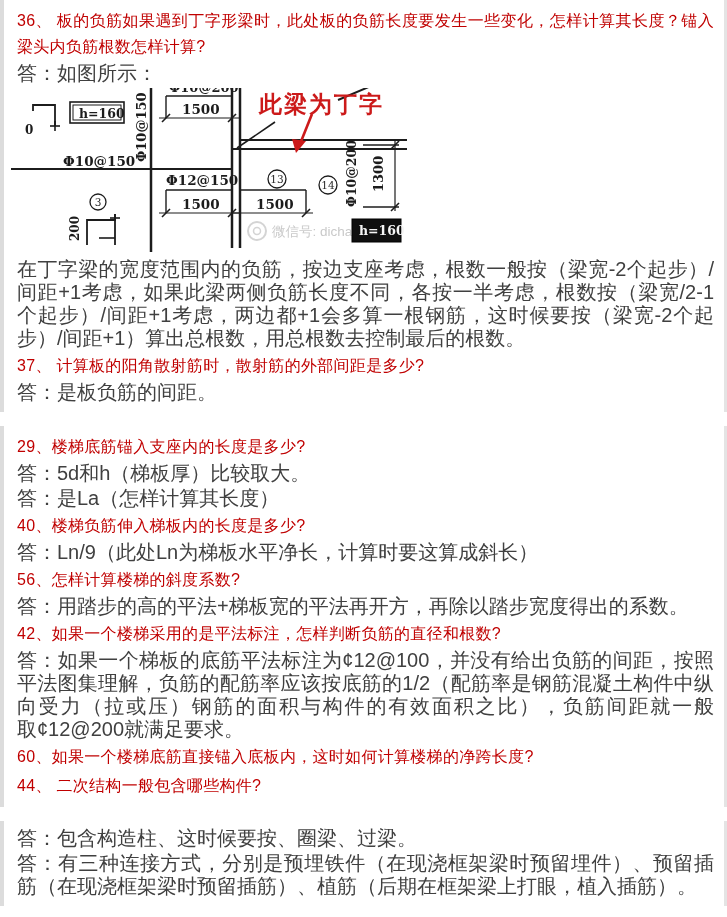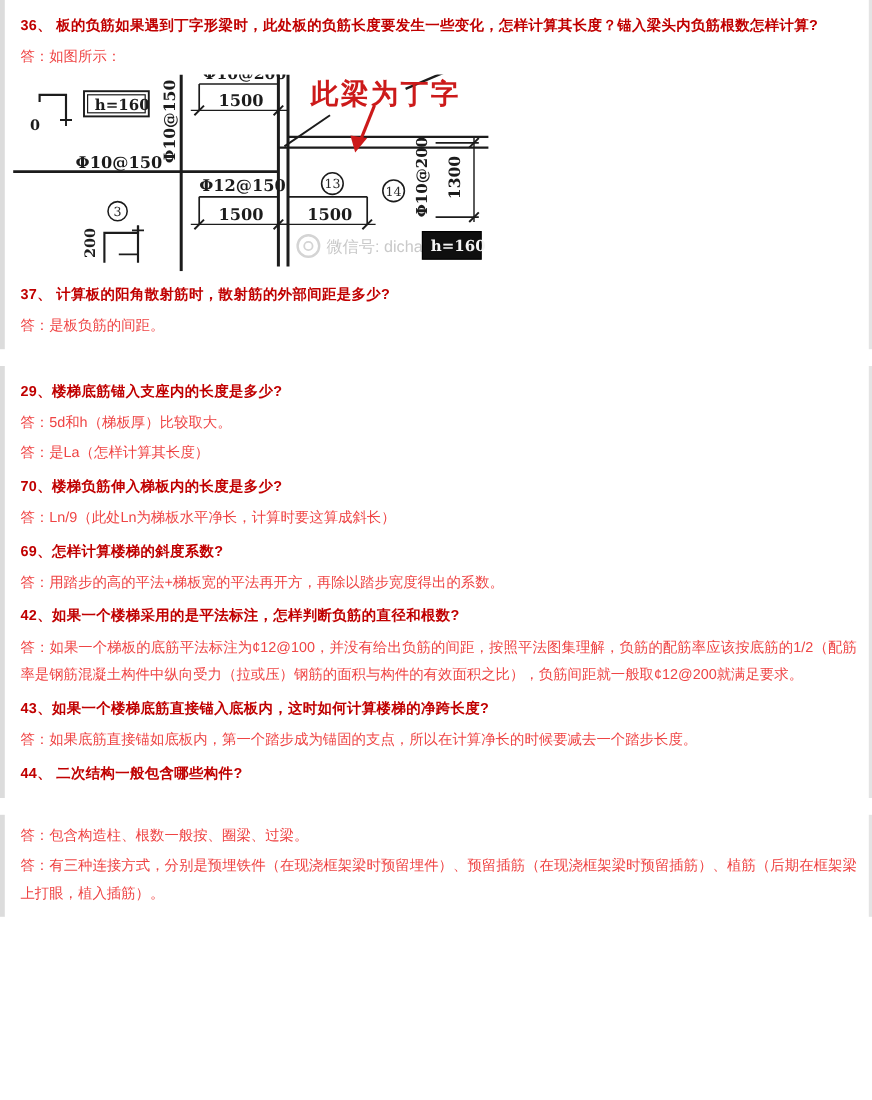--- a/index.html
+++ b/index.html
@@ -8,30 +8,30 @@
   .block{
     box-sizing:border-box;
     border-left:4px solid #dcdcdc;
     border-right:3px solid #e4e4e4;
     padding:5px 10px 6px 13px;
     margin:0 0 14px 0;
     background:#fff;
   }
   .q{
     color:#c00000;
-    font-size:12px;
-    font-weight:700;
+    font-size:16px;
+    font-weight:400;
     line-height:26px;
     margin:3px 0 2px 0;
     letter-spacing:0.3px;
     text-align:justify;
   }
   .a{
-    color:#ef4444;
-    font-size:12px;
+    color:#404040;
+    font-size:20px;
     font-weight:400;
     line-height:23px;
     margin:1px 0 2px 0;
     text-align:justify;
   }
   .figure-wrap{
     margin:3px 0 6px -8px;
     width:400px;
     height:164px;
     position:relative;
@@ -128,37 +128,37 @@
 
         <circle cx="246" cy="143" r="9" fill="none" stroke="#d4d4d4" stroke-width="2"></circle>
         <circle cx="246" cy="143" r="3.5" fill="none" stroke="#d4d4d4" stroke-width="1.5"></circle>
         <text x="261" y="148" font-size="13.5" class="wm">微信号: dichan</text>
 
         <rect x="341" y="131" width="49" height="23" fill="#0f0f0f" stroke="#000"></rect>
         <text x="348" y="147" font-size="12.5" fill="#f5f5f5" font-weight="bold">h=160</text>
       </svg>
     </div>
 
+    <p class="a">在丁字梁的宽度范围内的负筋，按边支座考虑，根数一般按（梁宽-2个起步）/间距+1考虑，如果此梁两侧负筋长度不同，各按一半考虑，根数按（梁宽/2-1个起步）/间距+1考虑，两边都+1会多算一根钢筋，这时候要按（梁宽-2个起步）/间距+1）算出总根数，用总根数去控制最后的根数。</p>
     <p class="q">37、 计算板的阳角散射筋时，散射筋的外部间距是多少?</p>
     <p class="a">答：是板负筋的间距。</p>
   </section>
 
   <section class="block">
     <p class="q">29、楼梯底筋锚入支座内的长度是多少?</p>
     <p class="a">答：5d和h（梯板厚）比较取大。</p>
     <p class="a">答：是La（怎样计算其长度）</p>
-    <p class="q">70、楼梯负筋伸入梯板内的长度是多少?</p>
+    <p class="q">40、楼梯负筋伸入梯板内的长度是多少?</p>
     <p class="a">答：Ln/9（此处Ln为梯板水平净长，计算时要这算成斜长）</p>
-    <p class="q">69、怎样计算楼梯的斜度系数?</p>
+    <p class="q">56、怎样计算楼梯的斜度系数?</p>
     <p class="a">答：用踏步的高的平法+梯板宽的平法再开方，再除以踏步宽度得出的系数。</p>
     <p class="q">42、如果一个楼梯采用的是平法标注，怎样判断负筋的直径和根数?</p>
     <p class="a">答：如果一个梯板的底筋平法标注为¢12@100，并没有给出负筋的间距，按照平法图集理解，负筋的配筋率应该按底筋的1/2（配筋率是钢筋混凝土构件中纵向受力（拉或压）钢筋的面积与构件的有效面积之比），负筋间距就一般取¢12@200就满足要求。</p>
-    <p class="q">43、如果一个楼梯底筋直接锚入底板内，这时如何计算楼梯的净跨长度?</p>
-    <p class="a">答：如果底筋直接锚如底板内，第一个踏步成为锚固的支点，所以在计算净长的时候要减去一个踏步长度。</p>
+    <p class="q">60、如果一个楼梯底筋直接锚入底板内，这时如何计算楼梯的净跨长度?</p>
     <p class="q">44、 二次结构一般包含哪些构件?</p>
   </section>
 
   <section class="block">
-    <p class="a">答：包含构造柱、根数一般按、圈梁、过梁。</p>
+    <p class="a">答：包含构造柱、这时候要按、圈梁、过梁。</p>
     <p class="a">答：有三种连接方式，分别是预埋铁件（在现浇框架梁时预留埋件）、预留插筋（在现浇框架梁时预留插筋）、植筋（后期在框架梁上打眼，植入插筋）。</p>
   </section>
 
 </div>
 
 </body></html>

